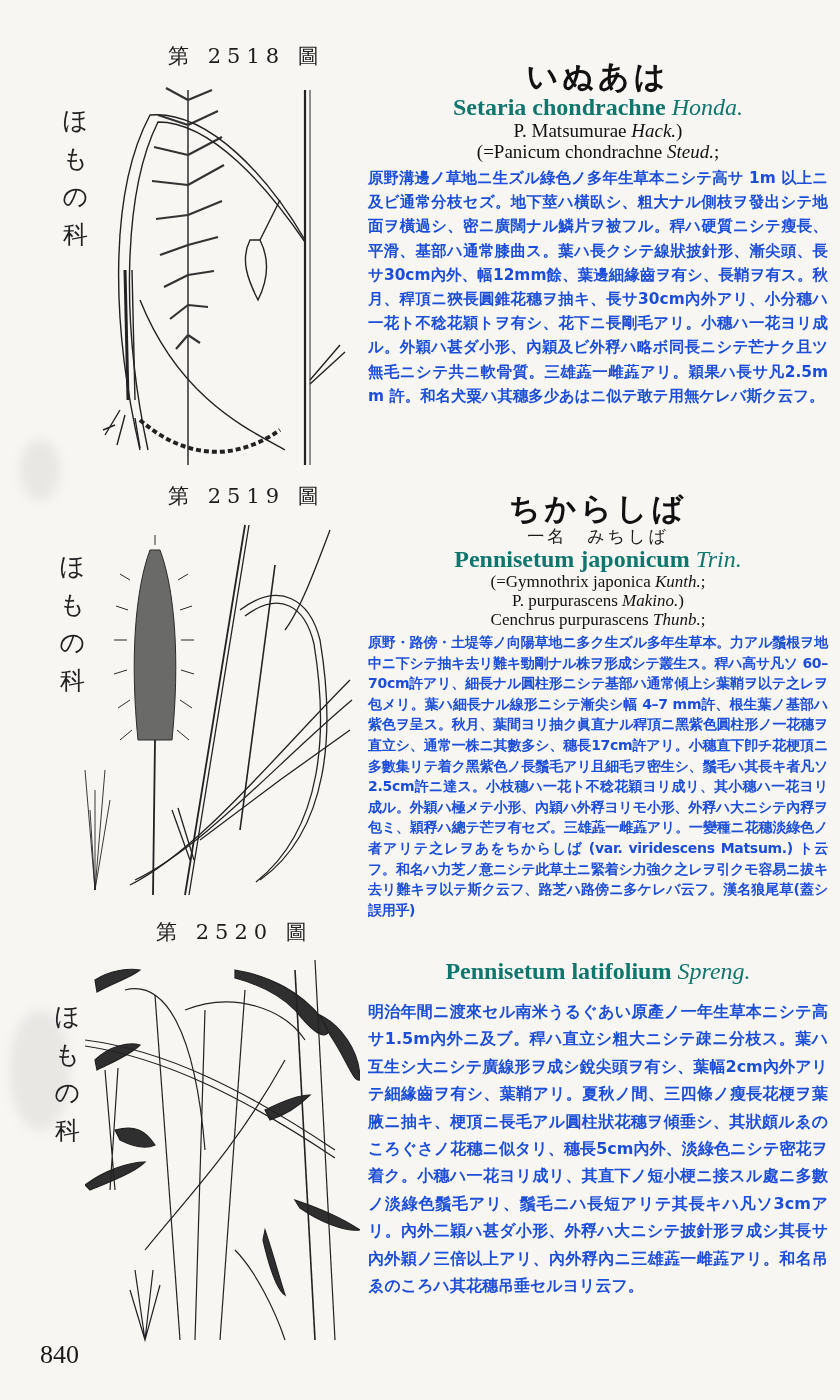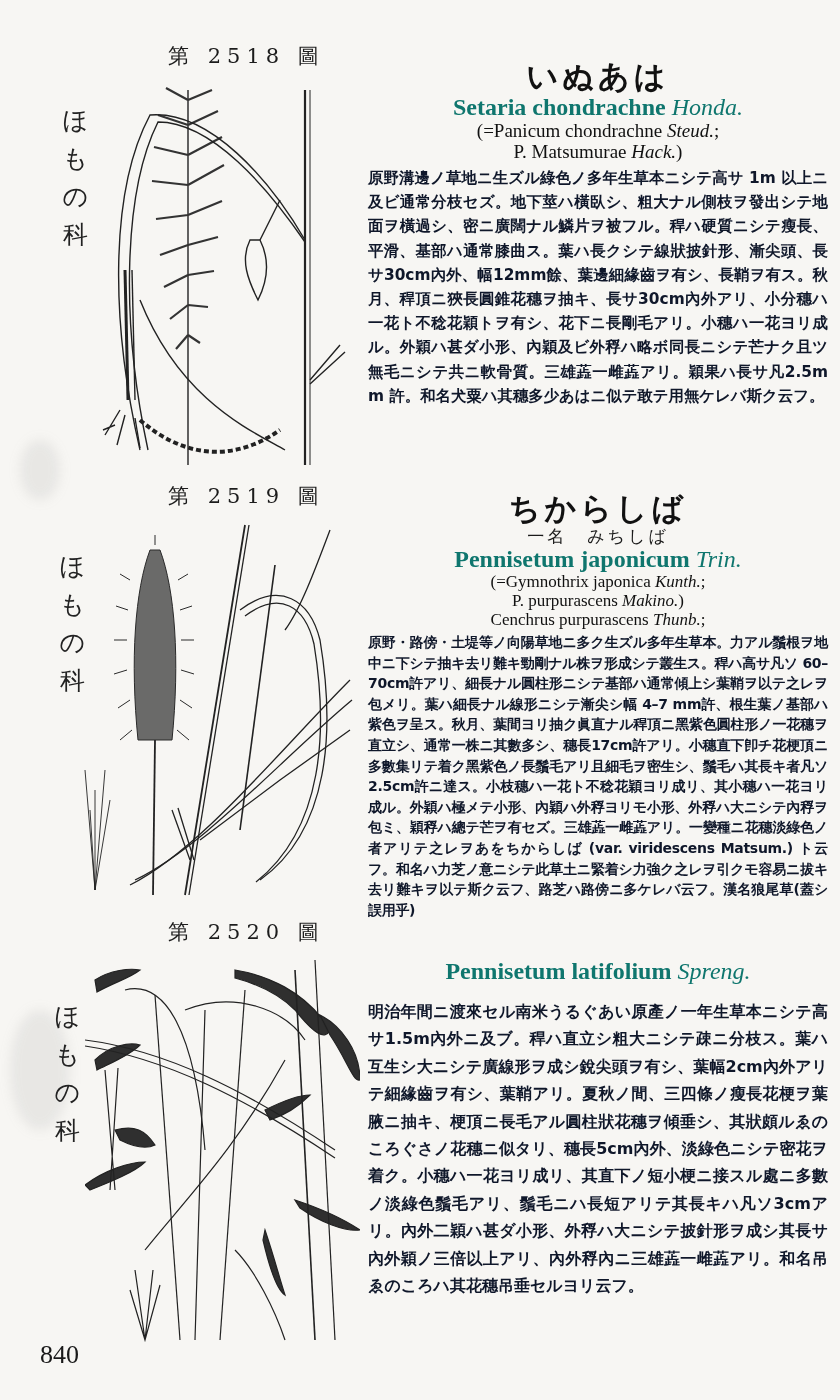--- a/index.html
+++ b/index.html
@@ -32,21 +32,21 @@
     text-align:center; font-family:"Liberation Serif", serif;
     font-size:24px; line-height:26px; font-weight:bold; color:#0f766e;
   }
   .sci i, .syn i { font-weight:normal; }
   .syn {
     text-align:center; font-family:"Liberation Serif", serif;
     font-size:19px; line-height:21px; color:#111;
   }
   .desc {
     font-family:"DejaVu Sans", sans-serif; font-weight:bold;
-    color:#0f172a; text-align:justify; word-break:break-all;
+    color:#1d4ed8; text-align:justify; word-break:break-all;
   }
   .desc1 { font-size:15.4px; line-height:24.2px; margin-top:4px; }
   .desc2 { font-size:14px; line-height:20.6px; margin-top:3px; letter-spacing:-0.3px; }
   .desc3 { font-size:16px; line-height:27.4px; margin-top:14px; }
   .page-number {
     position:absolute; left:40px; top:1340px;
     font-family:"Liberation Serif", serif; font-size:26px; color:#1a1a1a;
   }
   .smudge { position:absolute; border-radius:50%; background:rgba(120,120,120,0.12); filter:blur(6px); }
 </style>
@@ -93,24 +93,24 @@
     </svg>
   </div>
 
   <div class="entry" style="top:58px;">
     <div class="jp-name">いぬあは</div>
     <div class="sci">
       <span>Setaria chondrachne</span>
       <i>Honda.</i>
     </div>
     <div class="syn">
+      <span>P. Matsumurae </span><i>Hack.</i><span>)</span>
+    </div>
+    <div class="syn">
       <span>(=Panicum chondrachne </span><i>Steud.</i><span>;</span>
-    </div>
-    <div class="syn">
-      <span>P. Matsumurae </span><i>Hack.</i><span>)</span>
     </div>
     <div class="desc desc1">原野溝邊ノ草地ニ生ズル綠色ノ多年生草本ニシテ高サ 1m 以上ニ及ビ通常分枝セズ。地下莖ハ橫臥シ、粗大ナル側枝ヲ發出シテ地面ヲ橫過シ、密ニ廣闊ナル鱗片ヲ被フル。稈ハ硬質ニシテ瘦長、平滑、基部ハ通常膝曲ス。葉ハ長クシテ線狀披針形、漸尖頭、長サ30cm內外、幅12mm餘、葉邊細緣齒ヲ有シ、長鞘ヲ有ス。秋月、稈頂ニ狹長圓錐花穗ヲ抽キ、長サ30cm內外アリ、小分穗ハ一花ト不稔花穎トヲ有シ、花下ニ長剛毛アリ。小穗ハ一花ヨリ成ル。外穎ハ甚ダ小形、內穎及ビ外稃ハ略ボ同長ニシテ芒ナク且ツ無毛ニシテ共ニ軟骨質。三雄蕋一雌蕋アリ。穎果ハ長サ凡2.5mm 許。和名犬粟ハ其穗多少あはニ似テ敢テ用無ケレバ斯ク云フ。</div>
   </div>
 
   <div class="fig-label" style="left:168px;top:482px;">第 2519 圖</div>
   <div class="family" style="left:55px;top:548px;">ほもの科</div>
 
   <div class="illus" style="left:80px;top:510px;width:280px;height:400px;">
     <svg viewBox="0 0 280 400">
       <g fill="none" stroke="#222" stroke-width="1.3">
@@ -153,21 +153,21 @@
     </div>
     <div class="syn" style="font-size:17px;line-height:19px;">
       <span>P. purpurascens </span><i>Makino.</i><span>)</span>
     </div>
     <div class="syn" style="font-size:17px;line-height:19px;">
       <span>Cenchrus purpurascens </span><i>Thunb.</i><span>;</span>
     </div>
     <div class="desc desc2">原野・路傍・土堤等ノ向陽草地ニ多ク生ズル多年生草本。力アル鬚根ヲ地中ニ下シテ抽キ去リ難キ勁剛ナル株ヲ形成シテ叢生ス。稈ハ高サ凡ソ 60–70cm許アリ、細長ナル圓柱形ニシテ基部ハ通常傾上シ葉鞘ヲ以テ之レヲ包メリ。葉ハ細長ナル線形ニシテ漸尖シ幅 4–7 mm許、根生葉ノ基部ハ紫色ヲ呈ス。秋月、葉間ヨリ抽ク眞直ナル稈頂ニ黑紫色圓柱形ノ一花穗ヲ直立シ、通常一株ニ其數多シ、穗長17cm許アリ。小穗直下卽チ花梗頂ニ多數集リテ着ク黑紫色ノ長鬚毛アリ且細毛ヲ密生シ、鬚毛ハ其長キ者凡ソ2.5cm許ニ達ス。小枝穗ハ一花ト不稔花穎ヨリ成リ、其小穗ハ一花ヨリ成ル。外穎ハ極メテ小形、內穎ハ外稃ヨリモ小形、外稃ハ大ニシテ內稃ヲ包ミ、穎稃ハ總テ芒ヲ有セズ。三雄蕋一雌蕋アリ。一變種ニ花穗淡綠色ノ者アリテ之レヲあをちからしば (var. viridescens Matsum.) ト云フ。和名ハ力芝ノ意ニシテ此草土ニ緊着シ力強ク之レヲ引クモ容易ニ拔キ去リ難キヲ以テ斯ク云フ、路芝ハ路傍ニ多ケレバ云フ。漢名狼尾草(蓋シ誤用乎)</div>
   </div>
 
-  <div class="fig-label" style="left:168px;top:918px;">第 2520 圖</div>
+  <div class="fig-label" style="left:156px;top:918px;">第 2520 圖</div>
   <div class="family" style="left:50px;top:998px;">ほもの科</div>
 
   <div class="illus" style="left:85px;top:950px;width:275px;height:395px;">
     <svg viewBox="0 0 275 395">
       <g fill="none" stroke="#222" stroke-width="1.2">
 
         <g fill="#2f2f2f" stroke="#222">
           <path d="M150 20 C 180 25, 220 40, 245 80 C 240 90, 230 85, 210 60 C 190 40, 165 32, 150 28 Z"></path>
           <path d="M235 65 C 255 75, 275 100, 275 130 C 268 132, 262 110, 245 85 Z"></path>
           <path d="M10 30 C 25 20, 45 18, 55 20 C 45 28, 30 32, 12 42 Z"></path>

